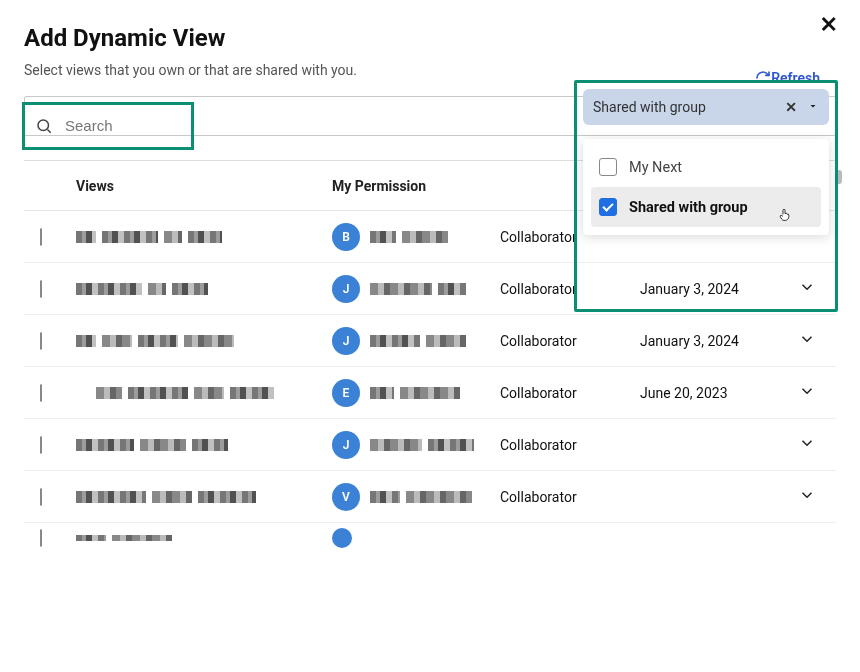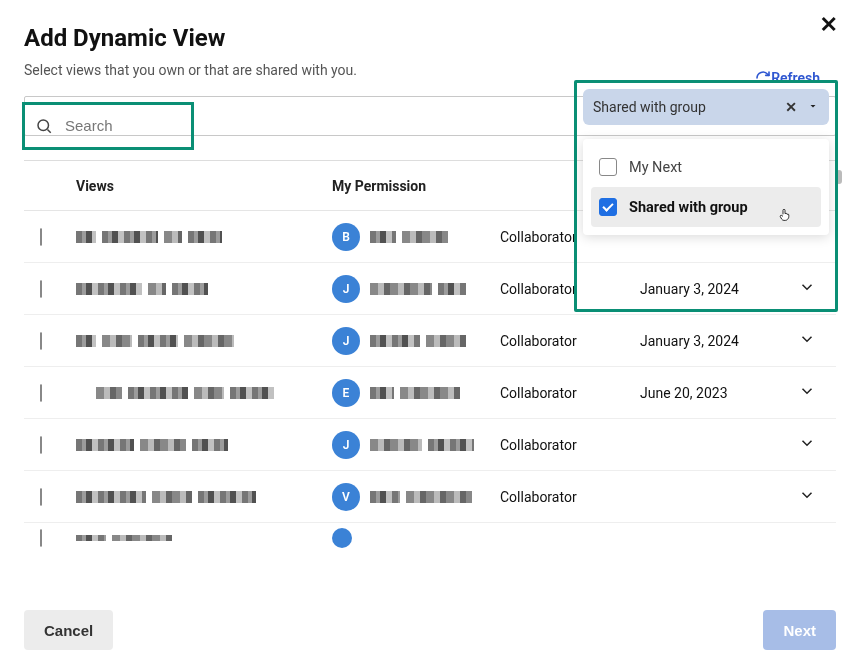--- a/index.html
+++ b/index.html
@@ -462,18 +462,14 @@
       <div class="ownercell">
         <span class="avatar" style="width:20px;height:20px"></span>
       </div>
       <div></div>
         <div></div>
         <div></div>
     </div>
 
   </div>
 
-  <div class="footer">
-    <button class="btn btn-cancel">Cancel</button>
-    <button class="btn btn-next">Next</button>
-  </div>
 
 </div>
 
 </body></html>

